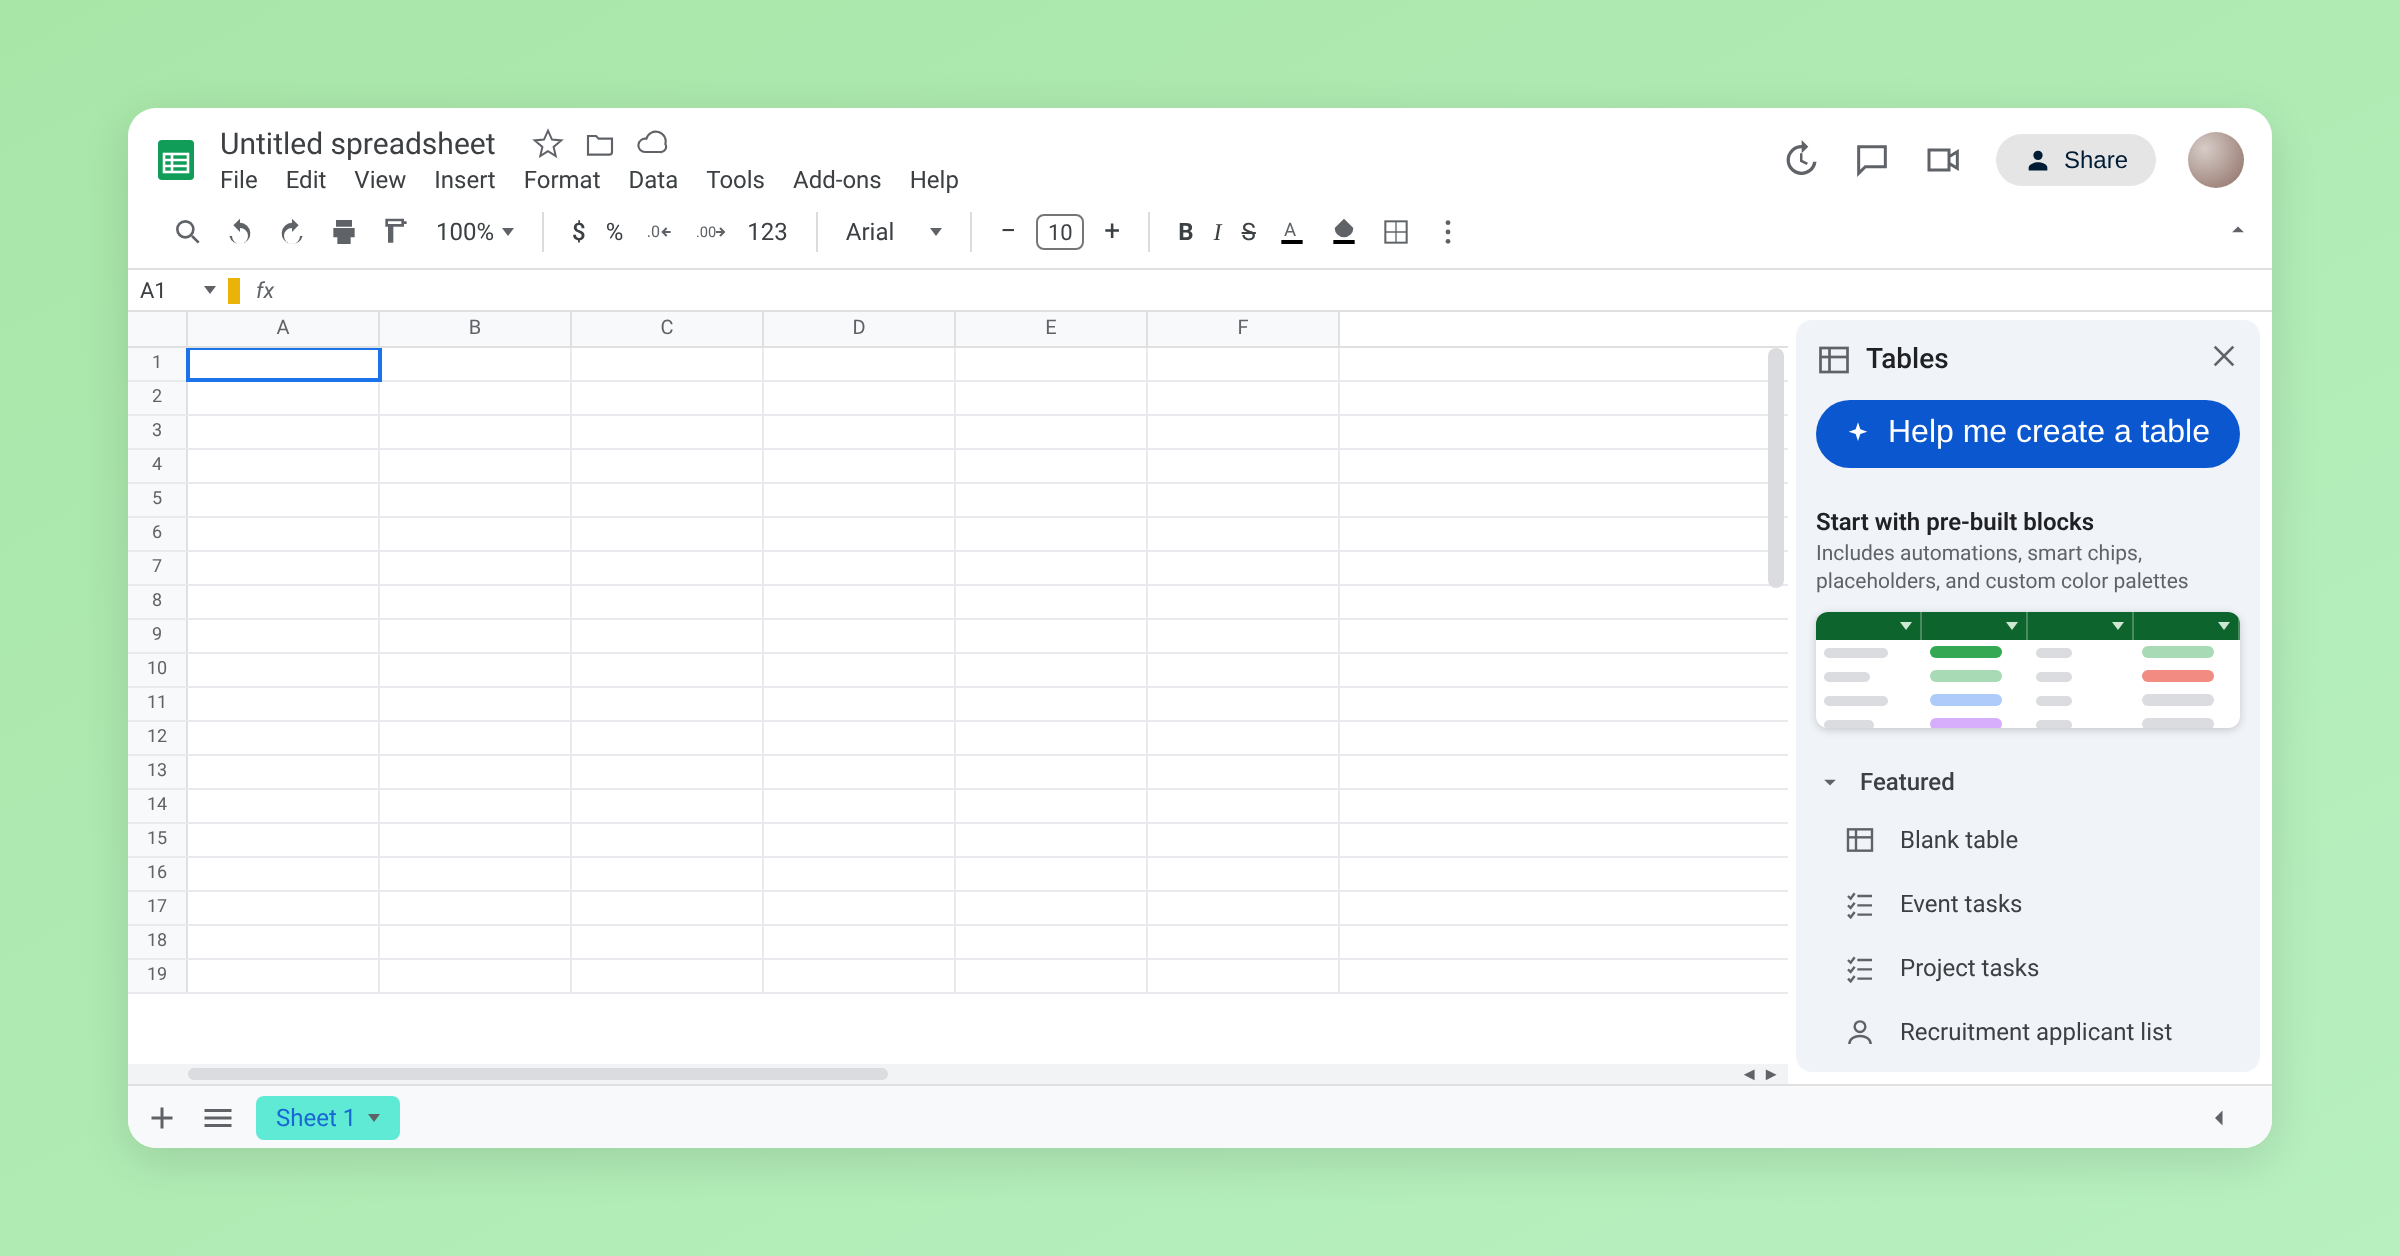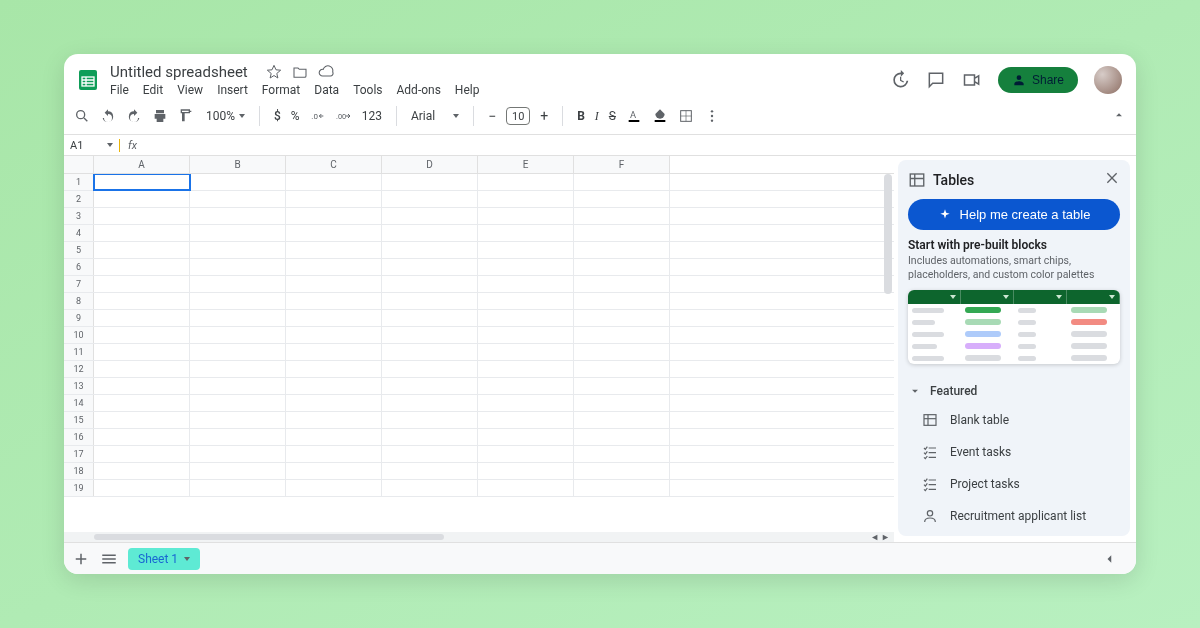--- a/index.html
+++ b/index.html
@@ -35,55 +35,56 @@
     display:flex; align-items:center; gap:8px;
   }
   .title-icons { display:flex; gap:10px; margin-left:10px; }
   .title-icons svg, .title-icons .ico { width:16px; height:16px; fill:#5f6368; }
   .menubar { display:flex; gap:14px; font-size:12px; color:#3c4043; margin-top:2px;}
   .menubar span { cursor:pointer; }
   .title-spacer { flex:1; }
   .title-right { display:flex; align-items:center; gap:16px; padding-right:2px;}
   .title-right .ico { width:20px; height:20px; fill:#5f6368; }
   .share-btn {
-    background:#15803d; color:#001d35;
+    background:#e5e5e5; color:#001d35;
     border:none; border-radius:20px;
     padding:6px 14px; font-size:12px; font-weight:500;
     display:flex; align-items:flex-start; gap:6px; cursor:pointer;
   }
   .avatar {
     width:28px; height:28px; border-radius:50%;
     background: radial-gradient(circle at 30% 30%, #d7ccc8, #8d6e63);
   }
   
   .toolbar {
     height:36px; display:flex; align-items:center;
     padding:0 10px; gap:12px;
     color:#3c4043; font-size:12px;
     border-bottom:0;
+    margin-left:12px;
   }
   .tb-group { display:flex; align-items:center; gap:10px;}
   .tb-ico { width:16px; height:16px; fill:#5f6368; cursor:pointer; }
   .tb-sep { width:1px; height:20px; background:#dadce0; margin:0 2px;}
   .zoom { display:flex; align-items:center; gap:4px; font-size:12px;}
   .fontname { display:flex; align-items:center; gap:18px; font-size:12px;}
   .fontsize-box {
     border:1px solid #747775; border-radius:4px;
     width:24px; height:18px; font-size:11px;
     display:flex; align-items:center; justify-content:center;
   }
   .collapse-caret { margin-left:auto; color:#5f6368; }
   
   .fx-row {
     height:22px; border-top:1px solid #e0e0e0; border-bottom:1px solid #e0e0e0;
     display:flex; align-items:center; font-size:11px; color:#3c4043;
   }
   .namebox {
     width:56px; display:flex; align-items:center; justify-content:space-between;
-    padding:0 6px; border-right:1px solid #eab308;
+    padding:0 6px; border-right:6px solid #eab308;
   }
   .fx-label { padding:0 8px; font-style:italic; color:#5f6368; }
   .fx-input { flex:1; height:100%; border:none; outline:none; font-size:11px; }
   
   .main { flex:1; display:flex; overflow:hidden; }
   .grid-area { flex:1; display:flex; flex-direction:column; overflow:hidden; position:relative;}
   .col-headers { display:flex; height:18px; background:#fff; border-bottom:1px solid #e0e0e0; font-size:10px; color:#5f6368;}
   .corner { width:30px; border-right:1px solid #e0e0e0; background:#f8f9fa;}
   .colh { width:96px; border-right:1px solid #e0e0e0; display:flex; align-items:center; justify-content:center; background:#f8f9fa;}
   .rows { flex:1; overflow:hidden; position:relative;}
@@ -100,23 +101,23 @@
     width:232px; border-left:0; background:#f0f4f9;
     padding:10px 10px 4px 10px; display:flex; flex-direction:column;
     border-radius:0 0 0 0;
     margin:4px 6px 6px 4px;
     border-radius:8px;
   }
   .sp-header { display:flex; align-items:center; gap:7px; color:#202124; font-size:14px; font-weight:500; margin-bottom:10px;}
   .sp-header .close { margin-left:auto; cursor:pointer;}
   .help-btn {
     background:#0b57d0; color:#fff; border:none; border-radius:20px;
-    padding:8px 14px; font-size:13px; font-weight:500;
-    display:flex; align-items:center; justify-content:center; gap:8px;
-    cursor:pointer; margin-bottom:8px;
+    padding:8px 14px; font-size:16px; font-weight:500;
+    display:flex; align-items:center; justify-content:flex-start; gap:8px;
+    cursor:pointer; margin-bottom:20px;
   }
   .sp-sub1 { font-size:12px; font-weight:600; color:#202124; margin-bottom:2px;}
   .sp-sub2 { font-size:10.5px; color:#5f6368; line-height:1.35; margin-bottom:8px;}
   .preview {
     background:#fff; border-radius:6px; box-shadow:0 1px 4px rgba(0,0,0,0.18);
     overflow:hidden; margin-bottom:14px;
   }
   .pv-head { display:flex; background:#0d652d; height:14px;}
   .pv-head div { flex:1; border-right:1px solid rgba(255,255,255,0.25); position:relative;}
   .pv-head div::after{content:""; position:absolute; right:4px; top:5px; width:0; height:0; border-left:3px solid transparent; border-right:3px solid transparent; border-top:4px solid #cde8d3;}

